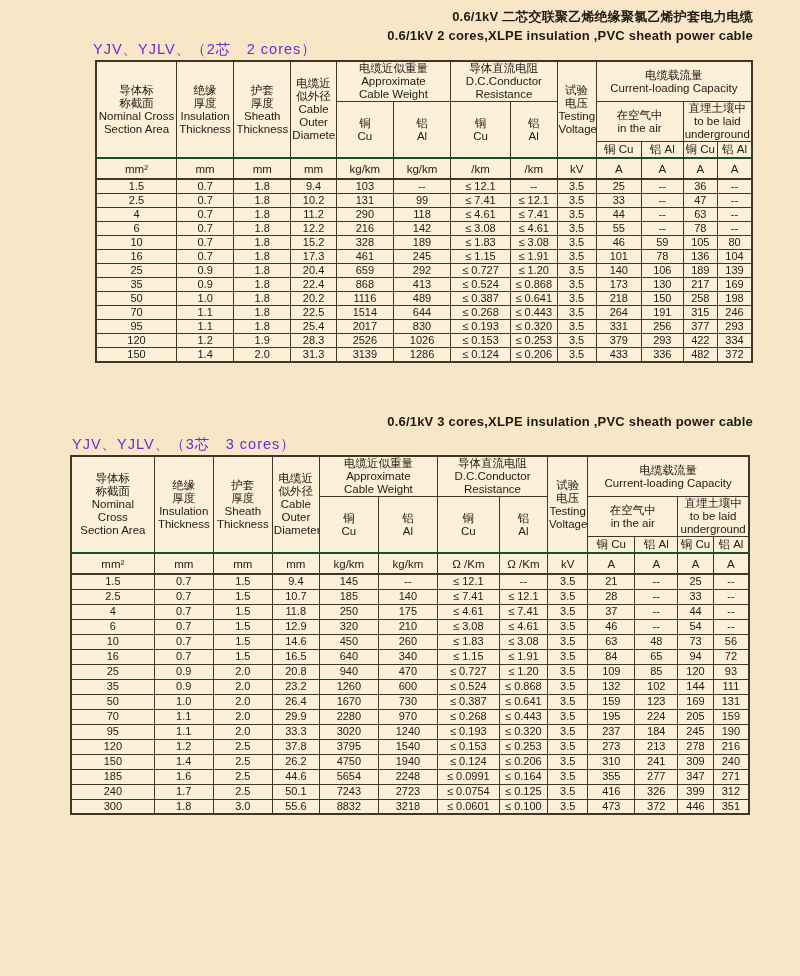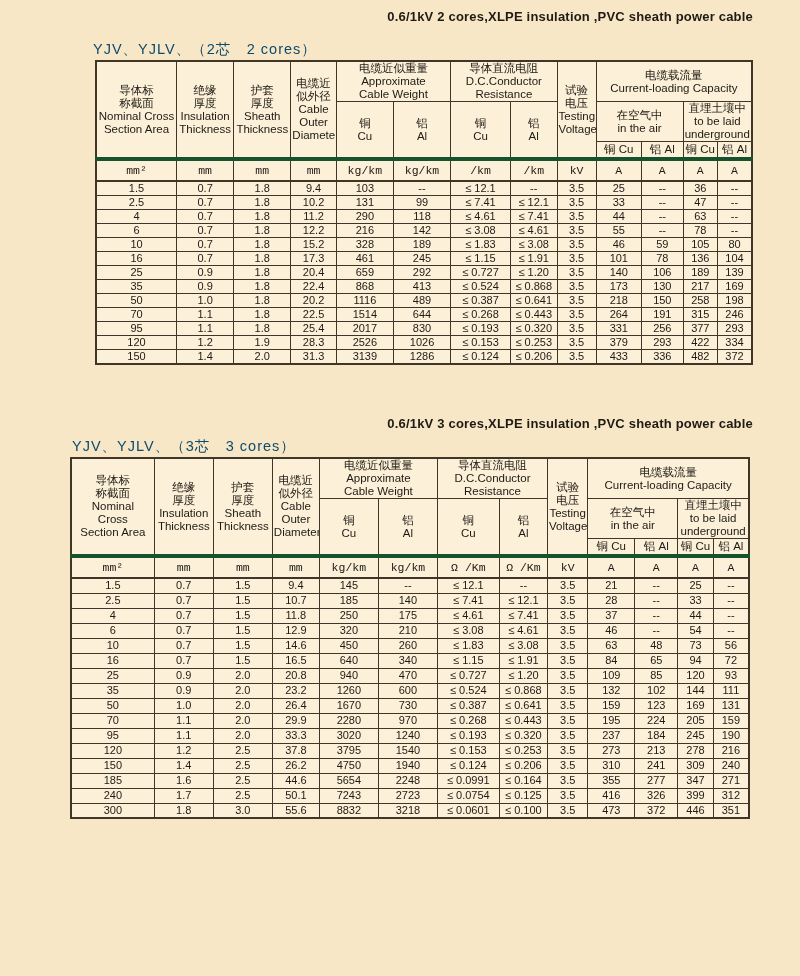--- a/index.html
+++ b/index.html
@@ -19,21 +19,21 @@
     font-weight:bold;
     font-size:13px;
     line-height:19px;
     letter-spacing:0.2px;
   }
   .model-label{
     position:absolute;
     bottom:1px;
     font-size:14.5px;
     letter-spacing:1px;
-    color:#0c4a6e;
+    color:#6d28d9;
   }
   .sec-head.first .model-label{left:93px;}
   .sec-head.second .model-label{left:72px;margin-top:12px;}
 
   table.spec{
     border-collapse:collapse;
     table-layout:fixed;
     background:#fcf0d8;
     border:2px solid #3f3628;
   }
@@ -51,24 +51,23 @@
     font-size:11.5px;
     line-height:13px;
     white-space:pre-line;
   }
   .spec thead tr.h1{height:40px;}
   .spec thead tr.h2{height:40px;}
   .spec thead tr.h3 th{height:15px;white-space:nowrap;}
   .spec tr.units td{
     height:19px;
     font-size:11.5px;
-    border-top:4px solid #14532d;
+    border-top:2px solid #14532d;
     border-bottom:2px solid #3f3628;
     white-space:nowrap;
-    font-family:Liberation Mono, monospace;
   }
   .spec tbody tr{height:14px;}
   table.t2 tbody tr{height:15px;}
   .spec tbody td{
     font-size:11px;
     line-height:13px;
     white-space:nowrap;
   }
   
   col.c-nom{width:12.4%;}
@@ -84,20 +83,21 @@
   col.c-aal{width:6.4%;}
   col.c-ucu{width:5.3%;}
   col.c-ual{width:5.3%;}
 </style>
 </head>
 <body>
 
 <div class="section">
   <div class="sec-head first">
     <div class="titles">
+      <div>0.6/1kV 二芯交联聚乙烯绝缘聚氯乙烯护套电力电缆</div>
       <div>0.6/1kV 2 cores,XLPE insulation ,PVC sheath power cable</div>
     </div>
     <div class="model-label">YJV、YJLV、（2芯　2 cores）</div>
   </div>
 
   <table class="spec t1">
     <colgroup>
       <col class="c-nom">
         <col class="c-ins">
         <col class="c-shz">

